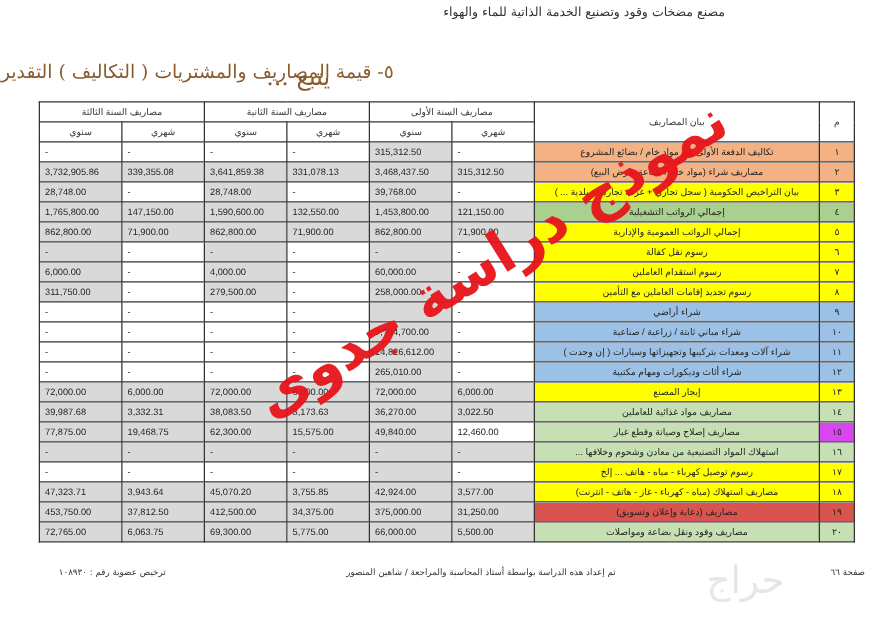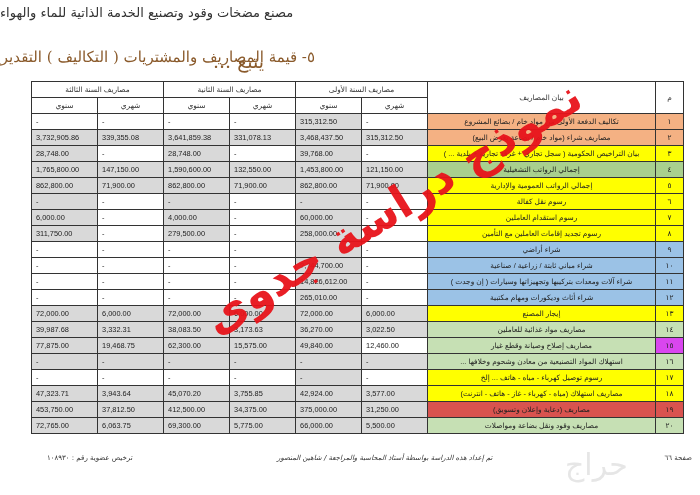--- a/index.html
+++ b/index.html
@@ -1,22 +1,22 @@
 <!DOCTYPE html>
 <html><head>
 <meta charset="utf-8">
 <style>
   html, body { margin: 0; padding: 0; }
   body {
     width: 700px; height: 495px; background: #ffffff; position: relative; overflow: hidden;
     font-family: "DejaVu Sans", sans-serif; color: #222;
   }
   .top-title {
-    position: absolute; top: 5px; left: 0; width: 580px; text-align: left;
-    font-size: 13px; color: #333; direction: rtl;
+    position: absolute; top: 5px; left: 0; width: 580px; text-align: right;
+    font-size: 10px; color: #333; direction: rtl;
   }
   .section-title {
     position: absolute; top: 48px; right: 385px; font-family: "DejaVu Serif", serif;
     font-size: 15px; color: #8a5a2b; direction: rtl; white-space: nowrap;
   }
   .continued {
     position: absolute; top: 50px; left: 213px; font-family: "DejaVu Serif", serif;
     font-size: 19px; color: #8a5a2b; direction: rtl;
   }
   table.costs {
@@ -42,21 +42,21 @@
   .watermark {
     position: absolute; left: 175px; top: 180px; font-size: 46px; color: #e8141b;
     transform: rotate(-32deg); transform-origin: center; direction: rtl; white-space: nowrap;
     font-family: "DejaVu Sans", sans-serif; font-weight: bold; pointer-events: none;
     opacity: 0.95;
   }
   .footer-left, .footer-mid, .footer-right {
     position: absolute; top: 454px; font-size: 7px; color: #333; direction: rtl; white-space: nowrap; margin-left: 32px;
   }
   .footer-left { left: 15px; }
-  .footer-mid { left: 245px; font-style: italic; }
+  .footer-mid { left: 245px; }
   .footer-right { right: 8px; }
   .haraj-logo {
     position: absolute; left: 565px; top: 447px; font-size: 30px; color: #e6e6e6;
     font-family: "DejaVu Sans", sans-serif; direction: rtl; letter-spacing: 4px;
   }
 </style>
 </head>
 <body>
 
 <div class="top-title">مصنع مضخات وقود وتصنيع الخدمة الذاتية للماء والهواء</div>

